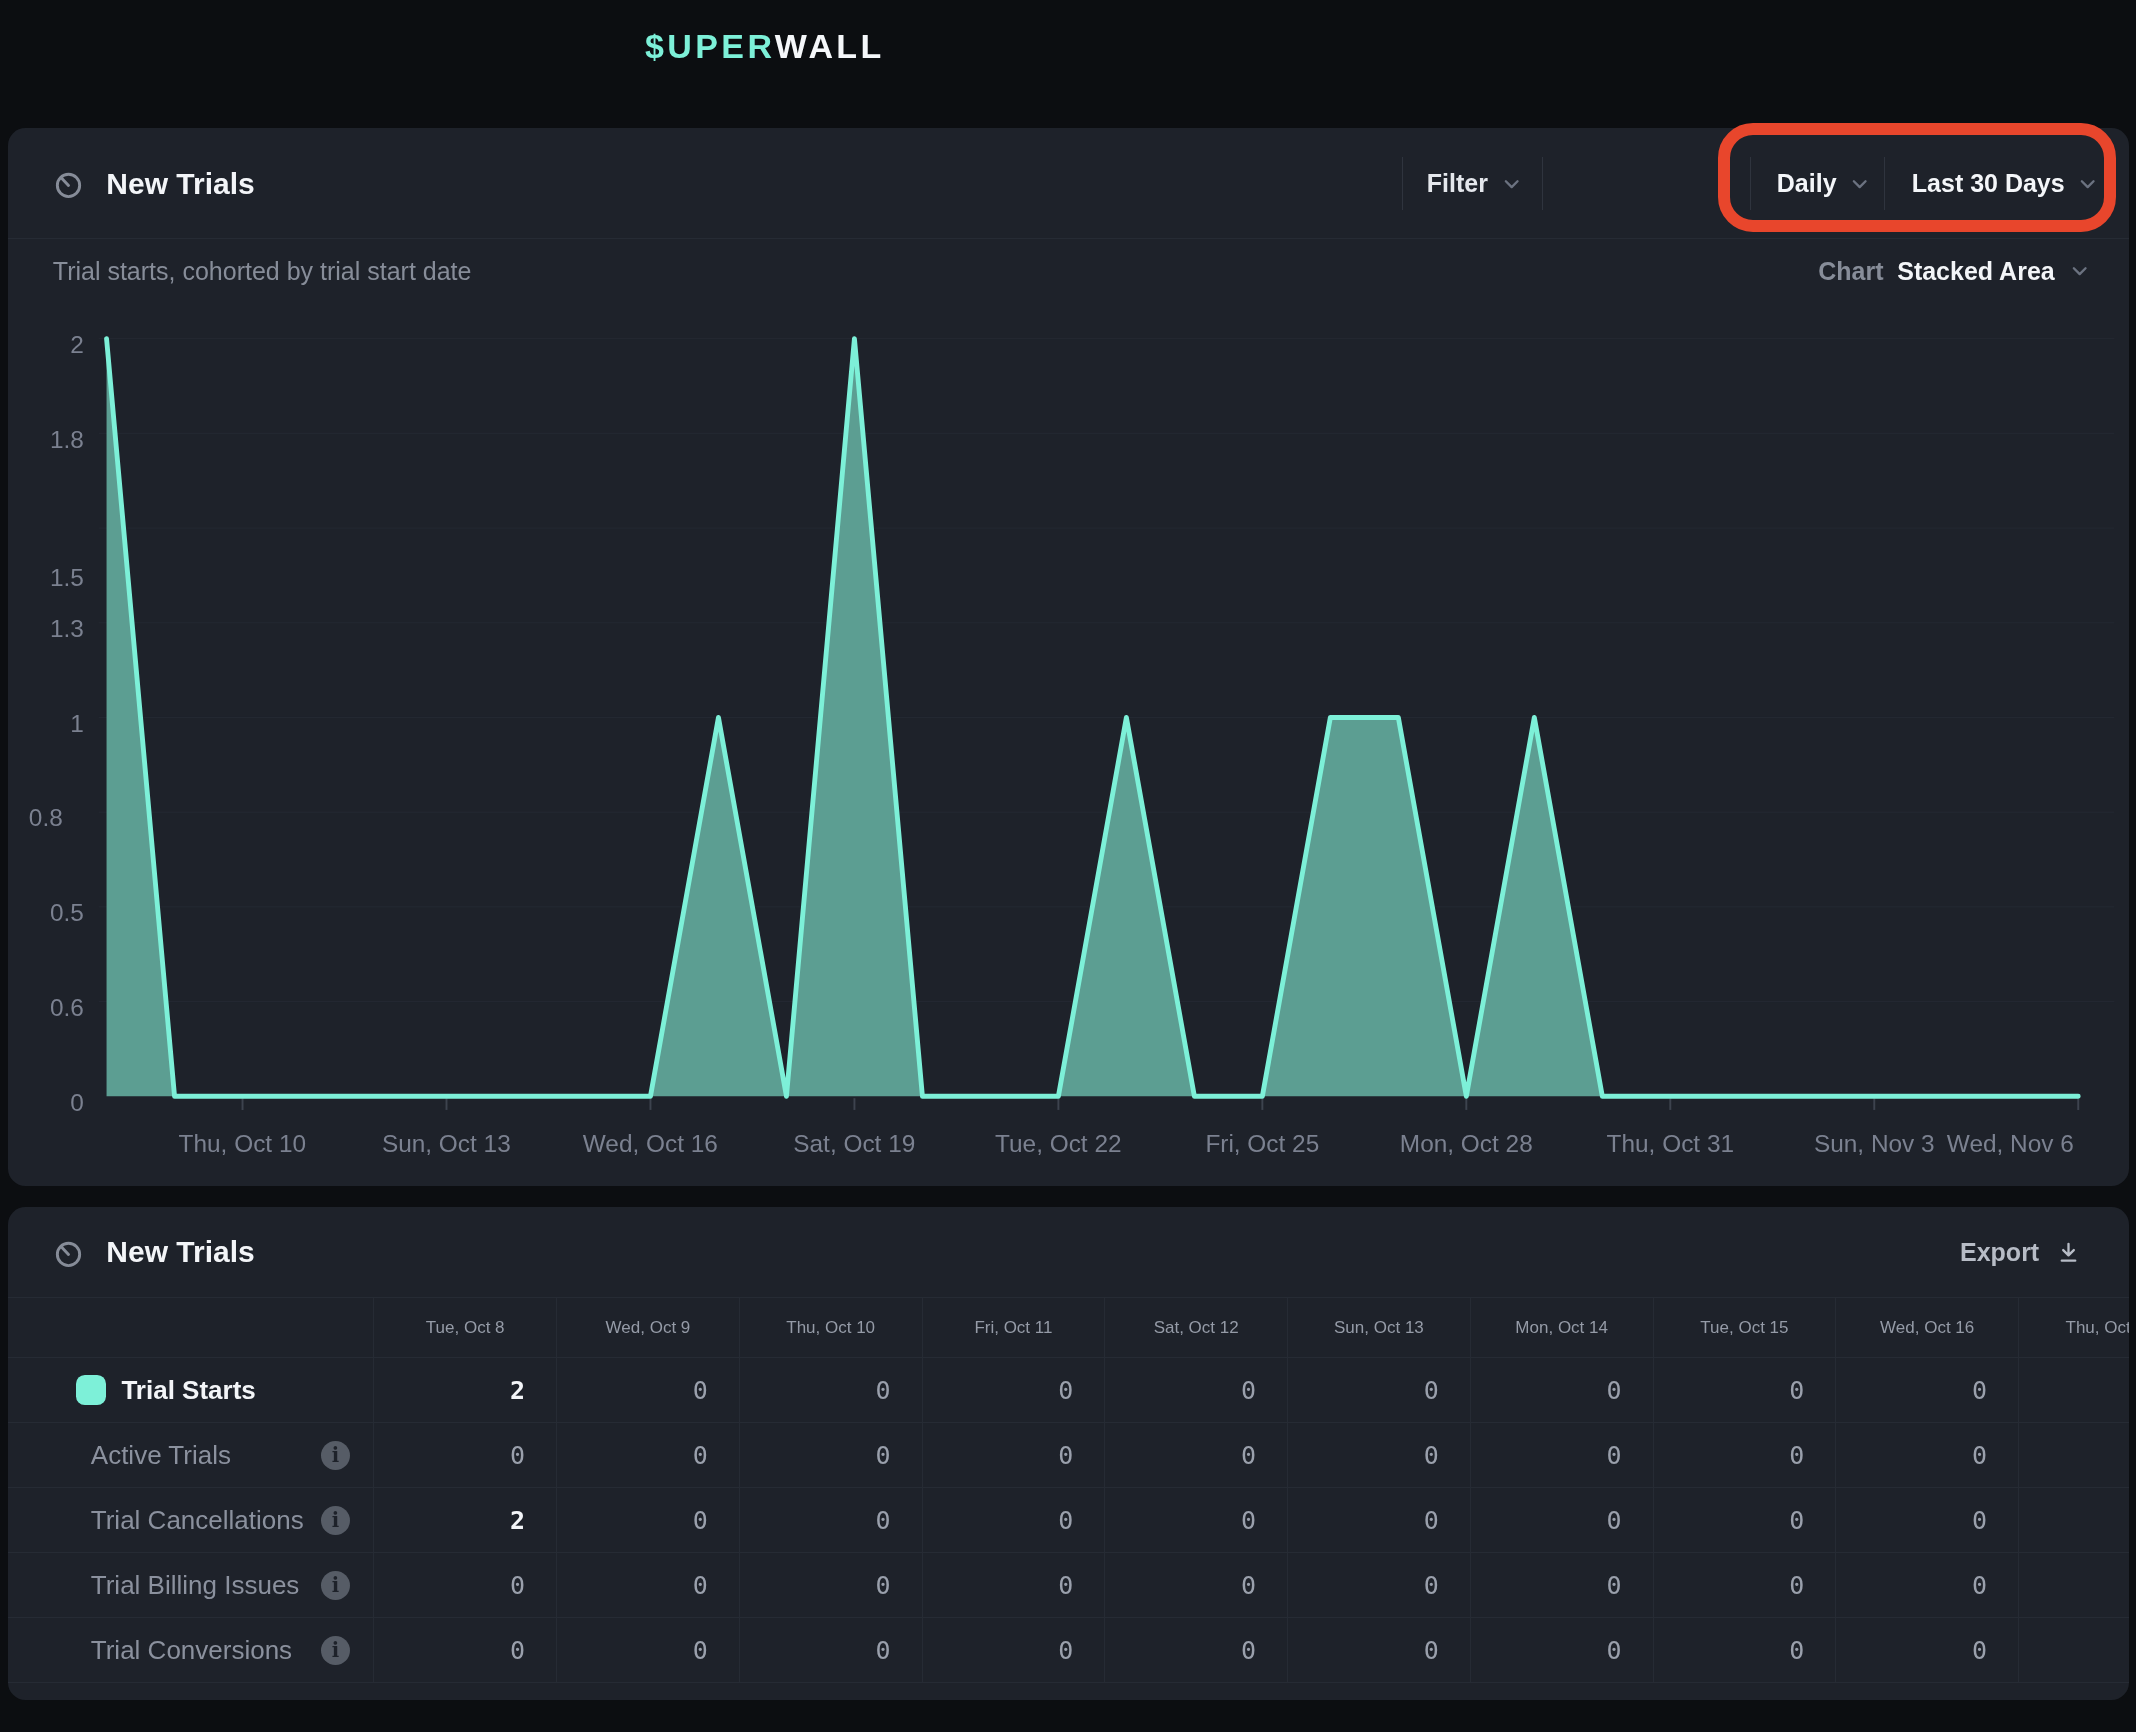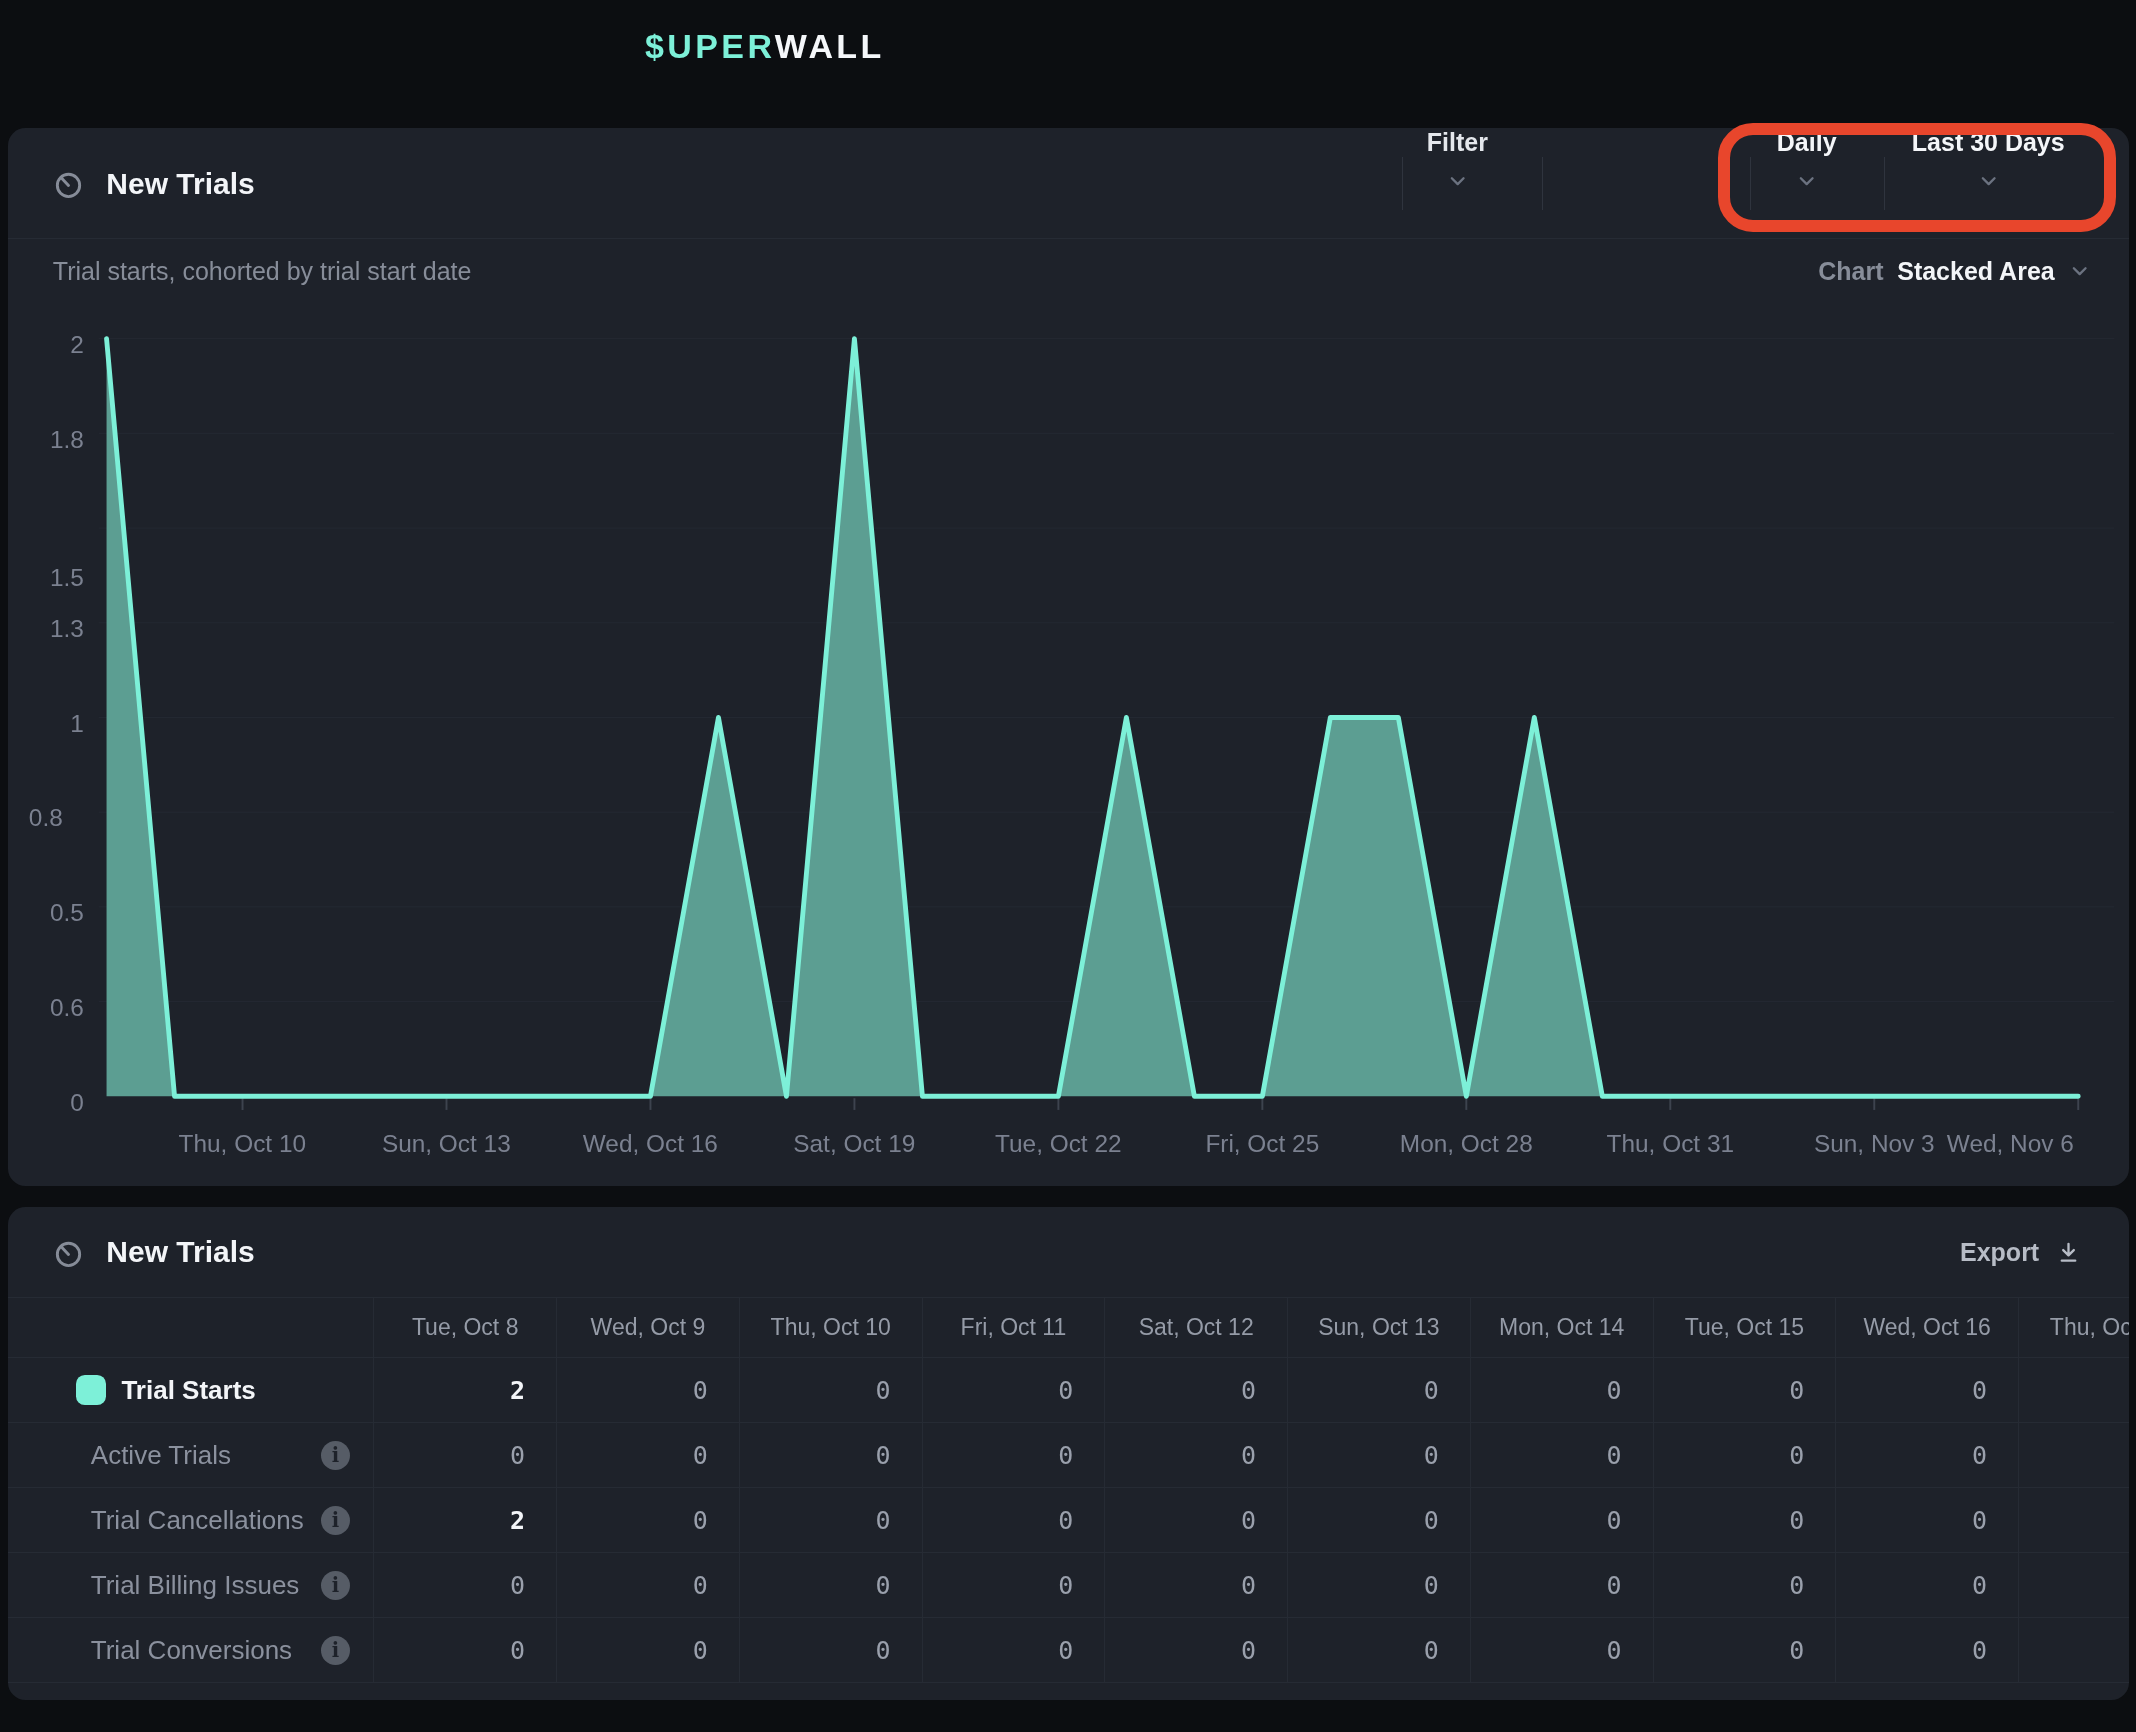--- a/index.html
+++ b/index.html
@@ -16,21 +16,21 @@
   .panel { position:absolute; left:7.8px; width:2121px; background:#1e222a; border-radius:17.6px; overflow:hidden; }
   #chart-panel { top:128px; height:1058px; }
   #table-panel { top:1207px; height:493px; }
 
   .panel-header { position:relative; height:111px; border-bottom:1px solid #262b34; }
   .panel-title-group { position:absolute; left:44px; top:0; height:111px; display:flex; align-items:center; gap:21.5px; }
   .panel-title { font-size:30px; font-weight:700; color:#f3f5f8; }
 
   
   .hdivider { position:absolute; top:29px; width:1px; height:53px; background:#2f343e; }
-  .ctrl { position:absolute; top:0; height:111px; display:flex; align-items:center; gap:11.7px; cursor:pointer;flex-direction:column; }
+  .ctrl { position:absolute; top:0; height:111px; display:flex; align-items:center; gap:11.7px; cursor:pointer; }
   .ctrl .lbl { font-size:25px; font-weight:600; color:#e4e7ec; }
   .ctrl .lbl.bright { font-weight:700; color:#f4f6f9; }
 
   .annotation { position:absolute; left:1718px; top:123px; width:398px; height:109px; border:12.7px solid #e8462c; border-radius:35px; z-index:6; pointer-events:none; }
 
   
   .subtitle-row { position:relative; height:64px; }
   .chart-subtitle { position:absolute; left:45px; top:17.6px; font-size:25px; color:#878d99; }
   .chart-type { position:absolute; right:37px; top:17.6px; display:flex; align-items:center; gap:13.7px; cursor:pointer; }
   .chart-type .k { font-size:25px; font-weight:700; color:#878d99; }
@@ -46,21 +46,21 @@
 
   
   #table-panel .panel-header { height:90px; border-bottom:none; }
   #table-panel .panel-title-group { height:90px; }
   .export-btn { position:absolute; right:47px; top:0; height:90px; display:flex; align-items:center; gap:15.6px; cursor:pointer; }
   .export-btn .lbl { font-size:25px; font-weight:600; color:#b7bcc6; }
 
   table { border-collapse:collapse; table-layout:fixed; width:2194px; }
   th, td { border:1px solid #262b34; }
   th:first-child, td:first-child { border-left:none; width:366px; }
-  thead th { height:60px; font-size:23px; font-weight:500; color:#959ba7; text-align:center; }
+  thead th { height:60px; font-size:17px; font-weight:500; color:#959ba7; text-align:center; }
   tbody td { height:65px; }
   td.val { font-family:"DejaVu Sans Mono", monospace; font-size:25px; color:#9aa0ac; text-align:right; padding-right:31px; }
   td.val.strong { color:#f3f5f8; font-weight:700; }
   td.label-col { padding-left:83px; }
   td.label-col .cellflex { display:flex; align-items:center; }
   td.label-col.with-swatch { padding-left:68px; }
   .swatch { width:30px; height:30px; border-radius:8.8px; background:#7df0d8; margin-right:15.6px; flex:0 0 auto; }
   .rlabel { font-size:26px; color:#8b919e; font-weight:500; white-space:nowrap; }
   .rlabel.strong { color:#f3f5f8; font-weight:700; }
   .info { width:29px; height:29px; border-radius:50%; background:#565c66; color:#1e222a; font-size:19.5px; font-weight:700; display:flex; align-items:center; justify-content:center; margin-left:auto; margin-right:23.4px; flex:0 0 auto; font-family:"DejaVu Serif", serif; cursor:pointer; }

